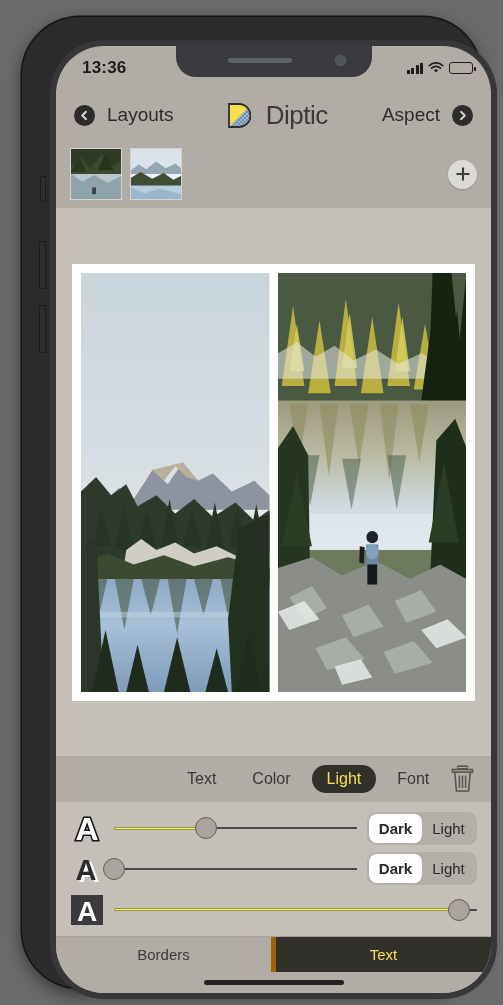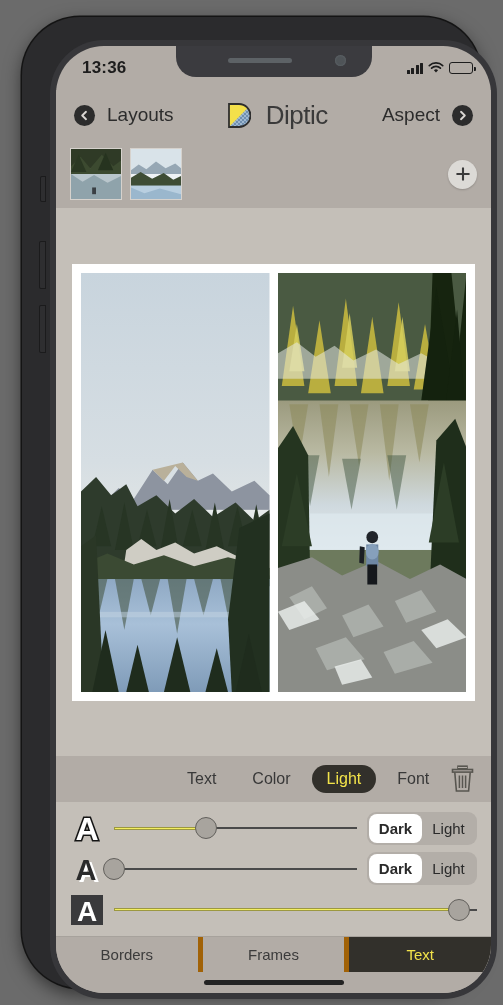--- a/index.html
+++ b/index.html
@@ -595,21 +595,20 @@
           <span class="track"></span>
           <span class="track-fill" style="width:95%"></span>
           <span class="knob" style="left:95%"></span>
         </span>
       </div>
 
     </div>
 
     <div class="bottom-bar">
       <div class="btab">Borders</div>
-      <div class="btab">Frames</div>
       <div class="btab active">Text</div>
     </div>
 
     <div class="home-area">
       <div class="home-bar"></div>
     </div>
 
   </div>
 </div>
 

